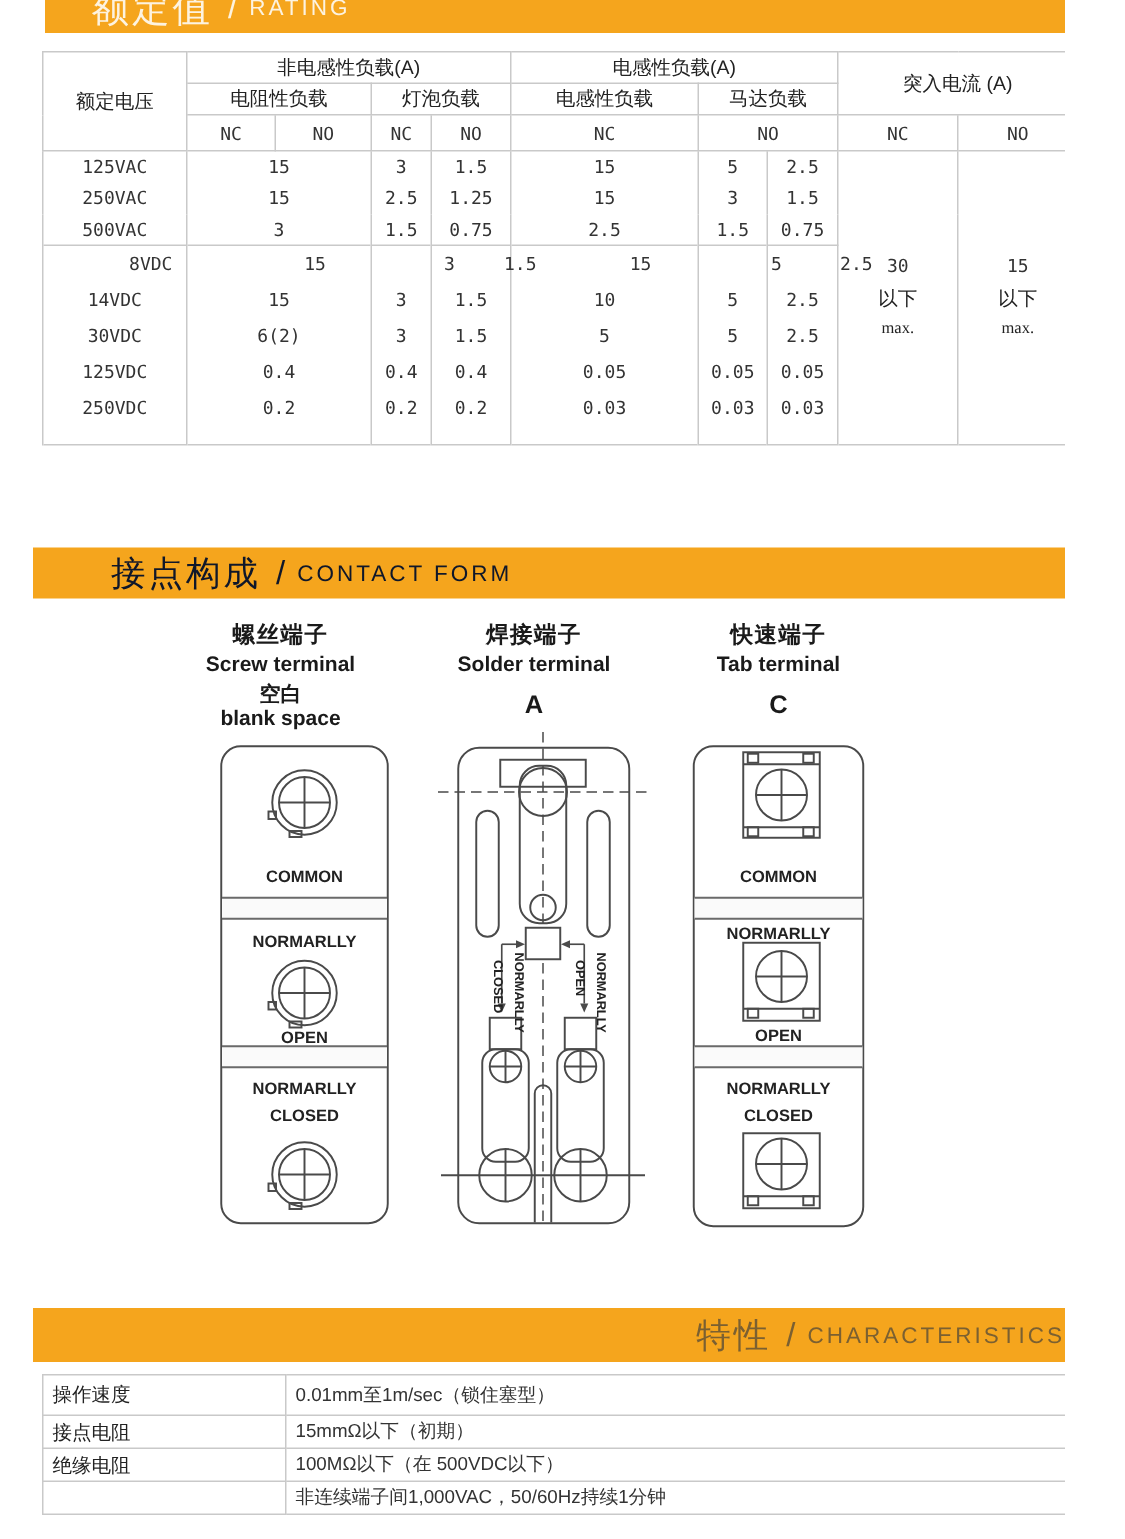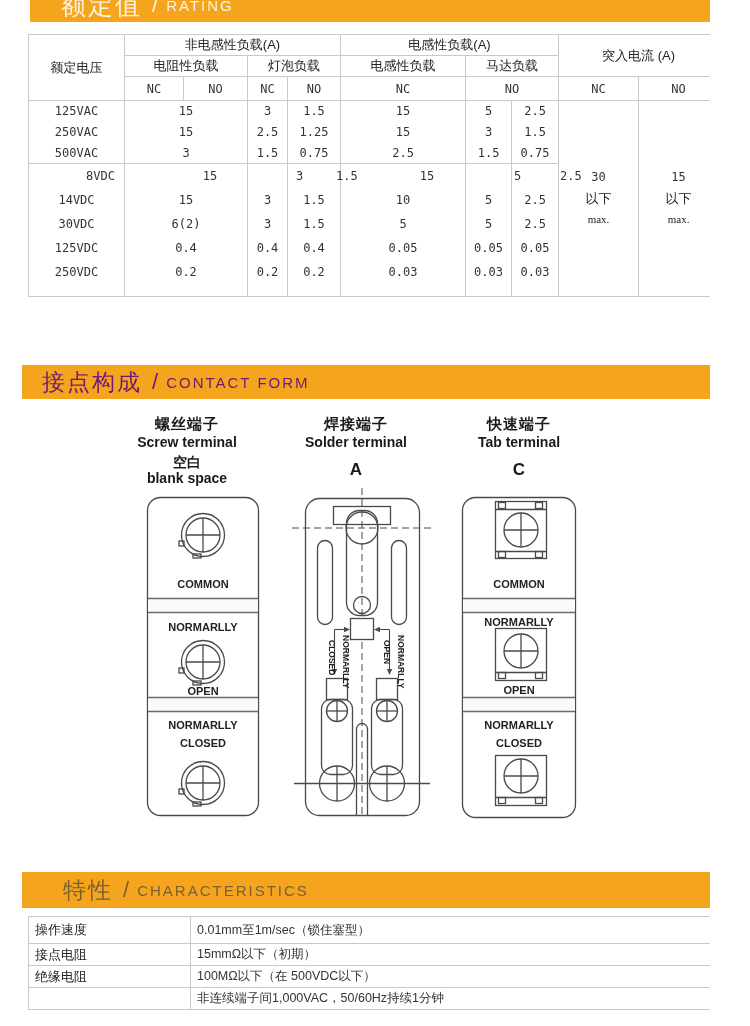--- a/index.html
+++ b/index.html
@@ -6,22 +6,22 @@
   #page{position:relative;width:710px;height:1026px;background:#fff;overflow:hidden;
         font-family:"Liberation Sans","DejaVu Sans",sans-serif;color:#222;}
 
   
   .bar{position:absolute;right:0;background:#f5a51d;display:flex;align-items:center;}
   .bar .zh{font-size:23px;letter-spacing:2px;}
   .bar .sep{font-size:22px;margin:0 8px 0 10px;font-weight:300;}
   .bar .en{font-size:15px;letter-spacing:2px;}
   #bar-rating{left:30px;top:-12px;height:34px;padding-left:31px;color:#fdf3e0;}
   #bar-rating .zh{font-size:25px;}
-  #bar-contact{left:22px;top:365px;height:34px;padding-left:20px;color:#701a75;}
-  #bar-chars{left:22px;top:872px;height:36px;padding-left:41px;color:#7b6031;}
+  #bar-contact{left:22px;top:365px;height:34px;padding-left:52px;color:#0f172a;}
+  #bar-chars{left:22px;top:872px;height:36px;padding-left:41px;color:#7b6031;justify-content:flex-end;}
 
   
   #rating-table{position:absolute;left:28px;top:34px;}
   table.rt{border-collapse:collapse;table-layout:fixed;width:690px;border:1px solid #c9c9c9;
            font-size:13px;color:#222;}
   .rt th,.rt td{border-left:1px solid #c9c9c9;border-right:1px solid #c9c9c9;
                 padding:0;text-align:center;vertical-align:middle;font-weight:normal;}
   .rt th.hdr{border:1px solid #c9c9c9;}
   .rt tr.h1{height:21px;} .rt tr.h2{height:21px;} .rt tr.h3{height:24px;}
   .rt tr.ac{height:21px;padding-left:28px;} .rt tr.dc{height:24px;} .rt tr.fill{height:13px;}

